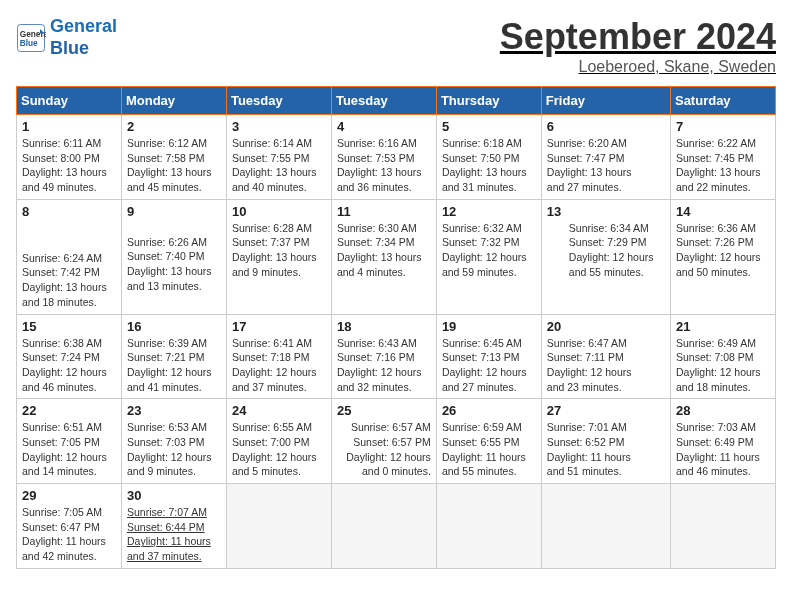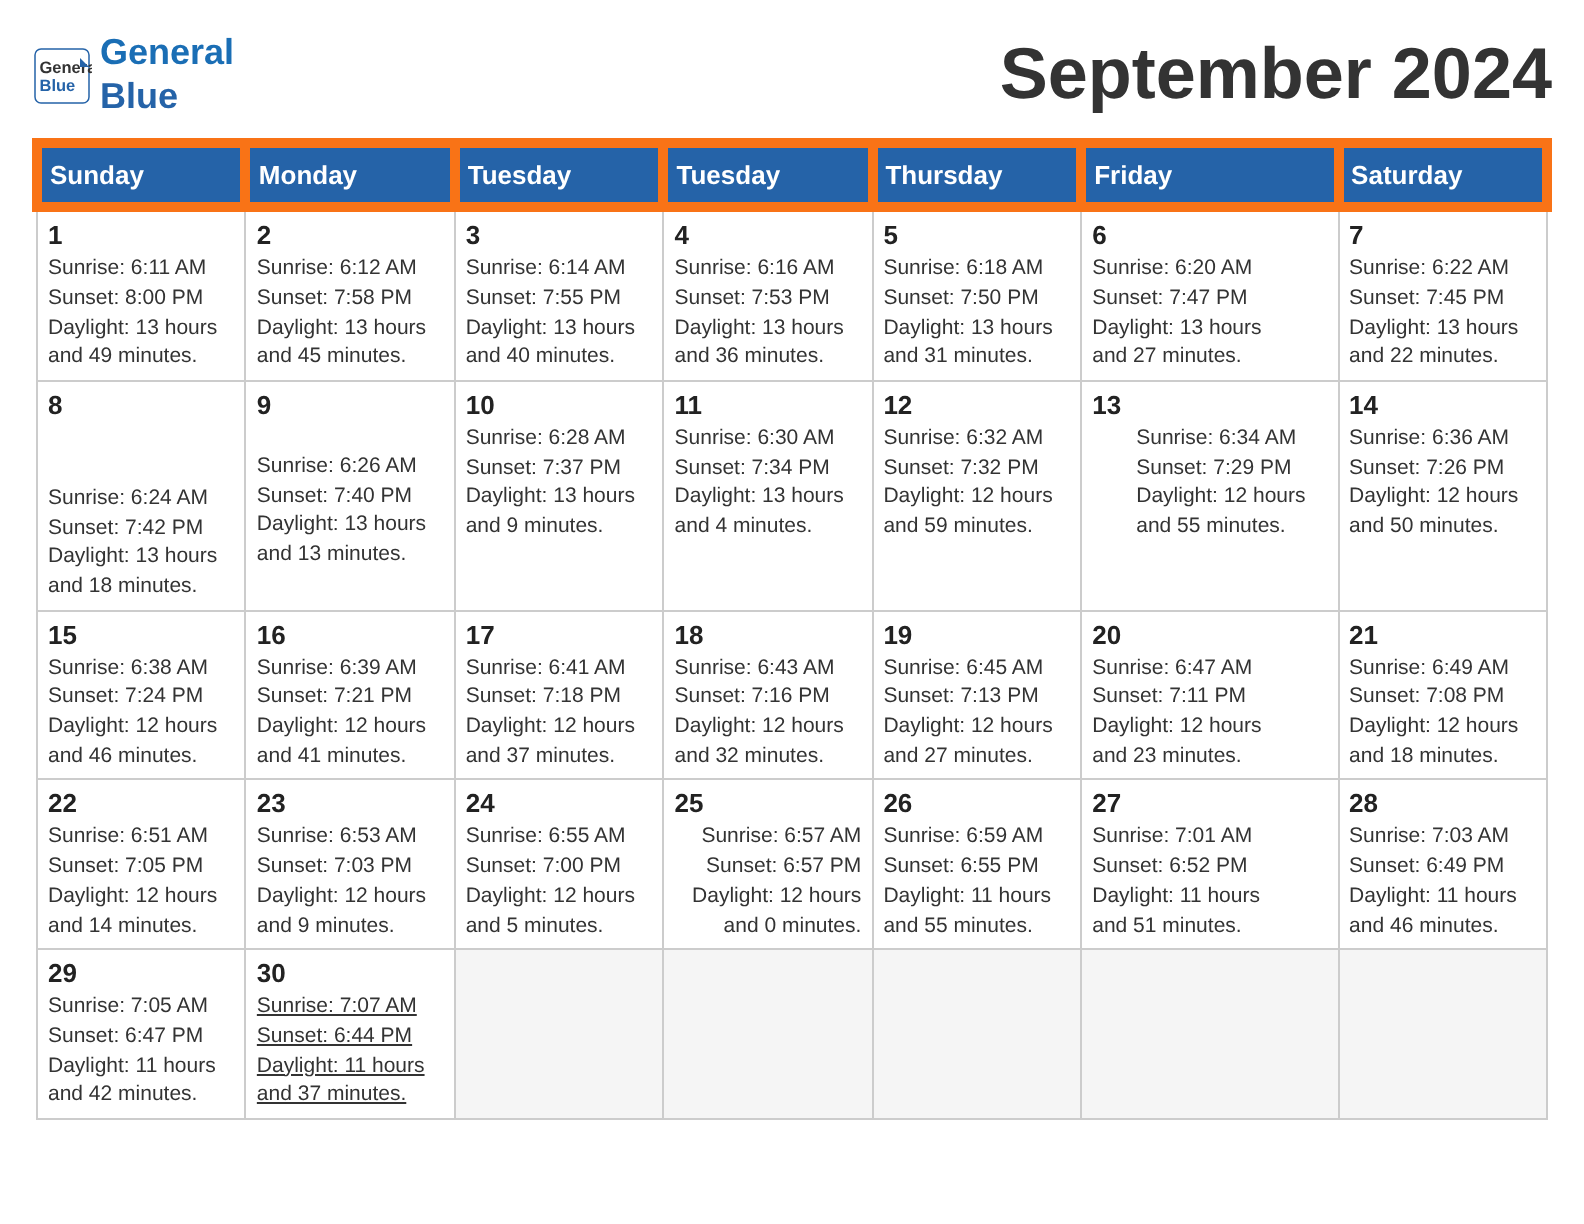--- a/index.html
+++ b/index.html
@@ -29,20 +29,21 @@
     }
     .logo-text span {
       color: #1a6eb5;
     }
     .logo-icon {
       width: 30px;
       height: 30px;
     }
     .title-area {
       text-align: right;
+      text-decoration: underline;
     }
     .month-title {
       font-size: 36px;
       font-weight: bold;
       color: #333;
     }
     .location-title {
       font-size: 16px;
       color: #555;
     }
@@ -51,21 +52,21 @@
       border-collapse: collapse;
       font-size: 11px;
     }
     th {
       background-color: #2563a8;
       color: #fff;
       padding: 6px 4px;
       text-align: left;
       font-size: 13px;
       font-weight: bold;
-      border: 5px solid #f97316;
+      border: 1px solid #f97316;
     }
     td {
       border: 1px solid #ccc;
       padding: 4px 5px;
       vertical-align: top;
       height: 80px;
       background: #fff;
     }
     td.empty {
       background: #f5f5f5;
@@ -99,20 +100,21 @@
     </svg>
     <div>
       <div class="logo-text">
         <span>General</span><br>
         <span style="color:#2563a8">Blue</span>
       </div>
     </div>
   </div>
   <div class="title-area">
     <div class="month-title">September 2024</div>
+    <div class="location-title">Loeberoed, Skane, Sweden</div>
   </div>
 </div>
 
 <table>
   <thead>
     <tr>
     <th>Sunday</th>
         <th>Monday</th>
         <th>Tuesday</th>
         <th>Tuesday</th>

